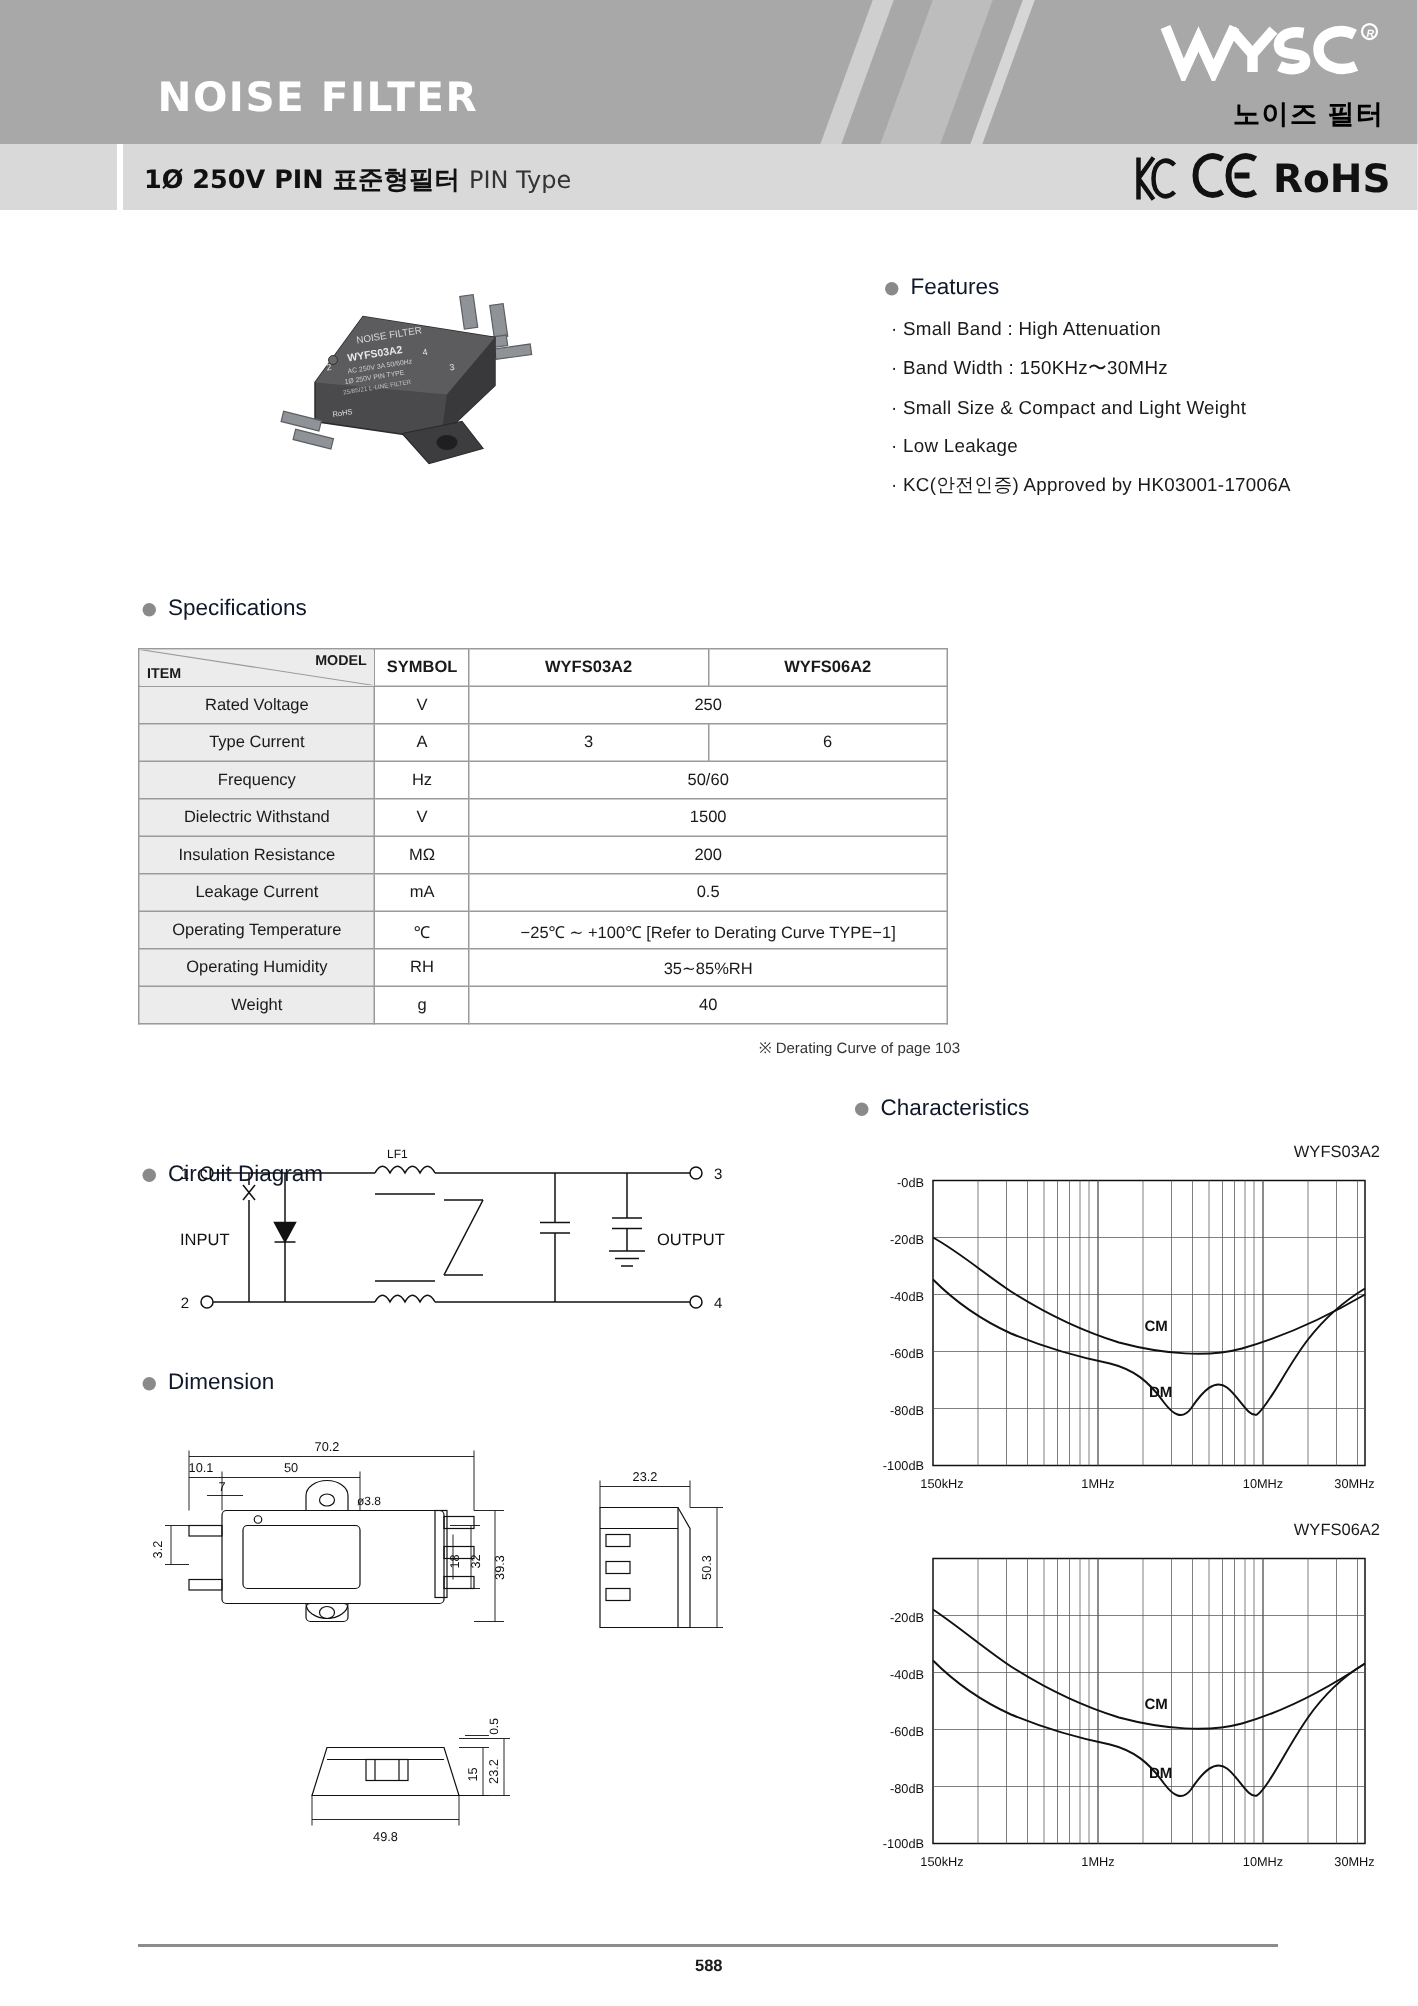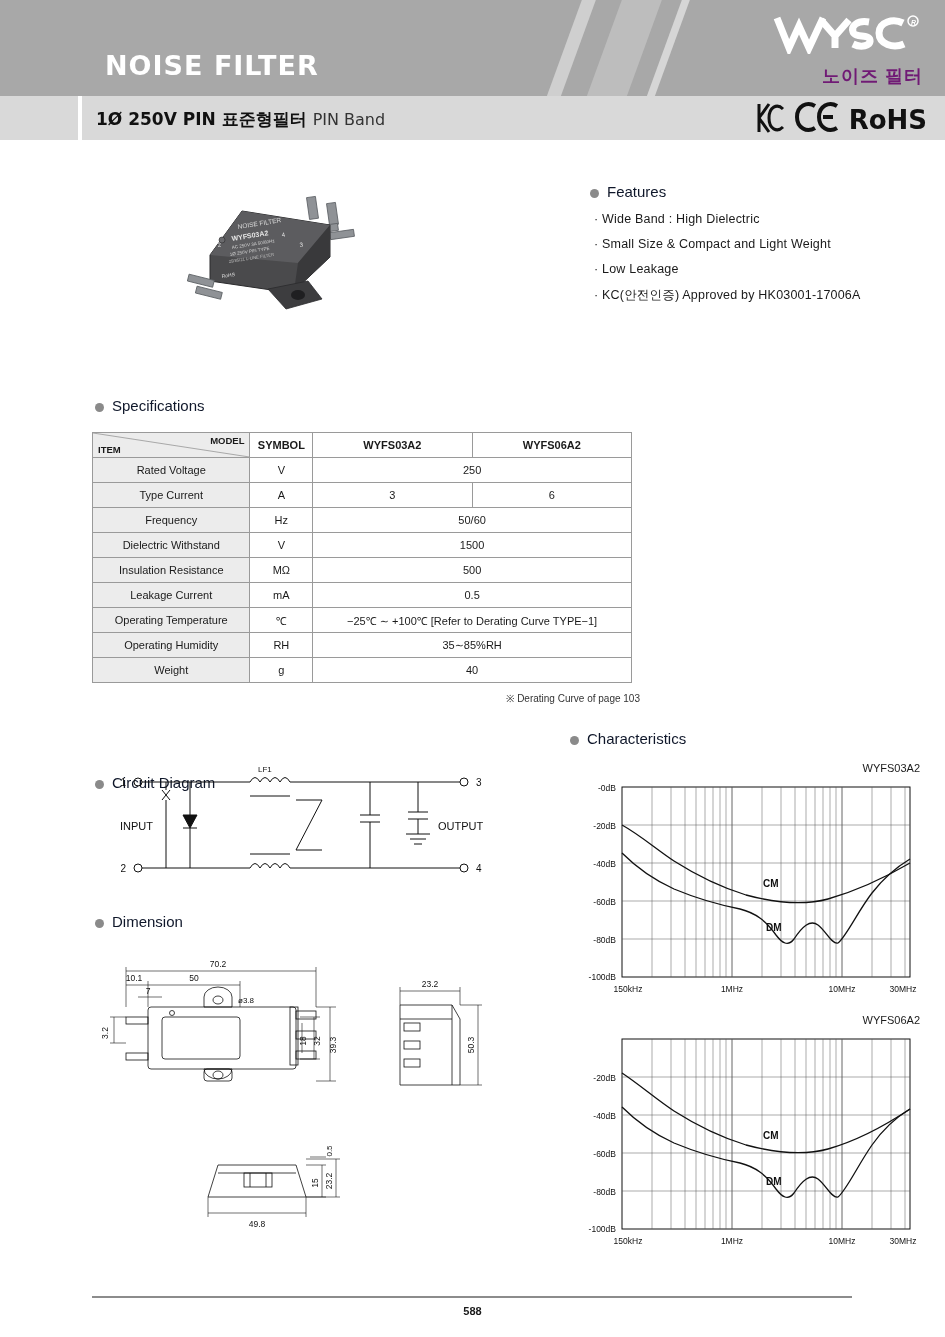--- a/index.html
+++ b/index.html
@@ -23,21 +23,21 @@
   .hdr-title{
     position:absolute;left:105px;top:50px;
     font-size:27px;font-weight:bold;color:#ffffff;letter-spacing:1px;
     font-family:"DejaVu Sans", sans-serif;
   }
   .logo-box{position:absolute;right:22px;top:14px;text-align:right;}
   .logo-main{
     font-size:33px;font-weight:bold;color:#ffffff;line-height:1;
     font-family:"DejaVu Sans", sans-serif;font-style:italic;letter-spacing:-1px;
   }
-  .logo-sub{font-size:18px;font-weight:bold;color:#701a75;margin-top:5px;letter-spacing:1px;}
+  .logo-sub{font-size:18px;font-weight:bold;color:#000000;margin-top:5px;letter-spacing:1px;}
   
   .subbar{
     position:absolute;left:0;top:96px;width:945px;height:44px;
     background:#d9d9d9;
   }
   .subbar .accent{position:absolute;left:78px;top:0;width:4px;height:44px;background:#ffffff;}
   .sub-title{
     position:absolute;left:96px;top:12px;
     font-size:17px;font-weight:bold;color:#111;
     font-family:"DejaVu Sans", sans-serif;
@@ -118,21 +118,21 @@
       </svg>
     </div>
     <div class="logo-sub">노이즈 필터</div>
   </div>
 </div>
 
 <div class="subbar">
   <div class="accent"></div>
   <div class="sub-title">
     <span>1Ø 250V PIN 표준형필터</span>
-    <span class="light">PIN Band</span>
+    <span class="light">PIN Type</span>
   </div>
   <div class="certs">
     <span class="kc-mark">
       <svg width="30" height="34" viewBox="0 0 30 34">
         <path d="M4,3 L4,31 M4,17 L14,3 M4,17 L14,31" stroke="#111" stroke-width="3" fill="none"></path>
         <path d="M28,8 C22,2 14,6 14,17 C14,28 22,32 28,26" stroke="#111" stroke-width="3" fill="none"></path>
       </svg>
     </span>
     <span class="ce-mark">
       <svg width="48" height="34" viewBox="0 0 48 34">
@@ -176,21 +176,22 @@
       <rect x="8" y="92" width="26" height="7" transform="rotate(14 20 95)"></rect>
       <rect x="16" y="104" width="26" height="7" transform="rotate(14 28 107)"></rect>
     </g>
   </svg>
 </div>
 
 <div class="features">
   <span class="sec-title">
     <span class="bullet"></span><span>Features</span>
   </span>
-  <div class="feat-item">· Wide Band : High Dielectric</div>
+  <div class="feat-item">· Small Band : High Attenuation</div>
+  <div class="feat-item">· Band Width : 150KHz〜30MHz</div>
   <div class="feat-item">· Small Size &amp; Compact and Light Weight</div>
   <div class="feat-item">· Low Leakage</div>
   <div class="feat-item">· KC(안전인증) Approved by HK03001-17006A</div>
 </div>
 
 <div class="spec-head sec-title">
   <span class="bullet"></span><span>Specifications</span>
 </div>
 
 <table class="spec">
@@ -224,21 +225,21 @@
     <td colspan="2">50/60</td>
   </tr>
   <tr>
     <td class="lab">Dielectric Withstand</td>
     <td>V</td>
     <td colspan="2">1500</td>
   </tr>
   <tr>
     <td class="lab">Insulation Resistance</td>
     <td>MΩ</td>
-    <td colspan="2">500</td>
+    <td colspan="2">200</td>
   </tr>
   <tr>
     <td class="lab">Leakage Current</td>
     <td>mA</td>
     <td colspan="2">0.5</td>
   </tr>
   <tr>
     <td class="lab">Operating Temperature</td>
     <td>℃</td>
     <td colspan="2">−25℃ ∼ +100℃ [Refer to Derating Curve TYPE−1]</td>

